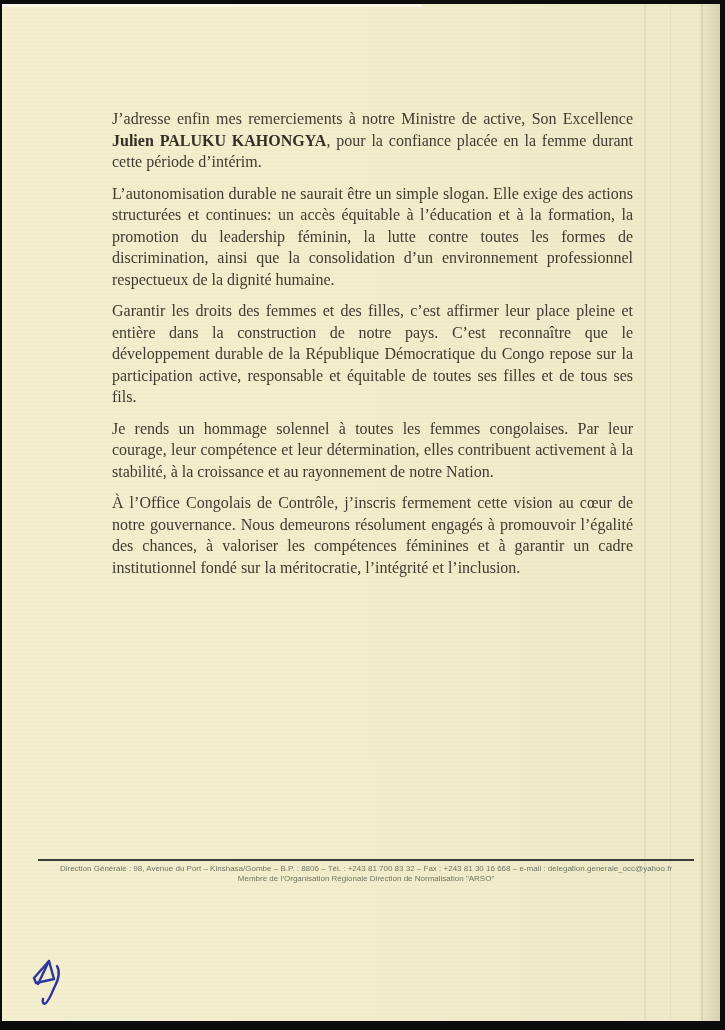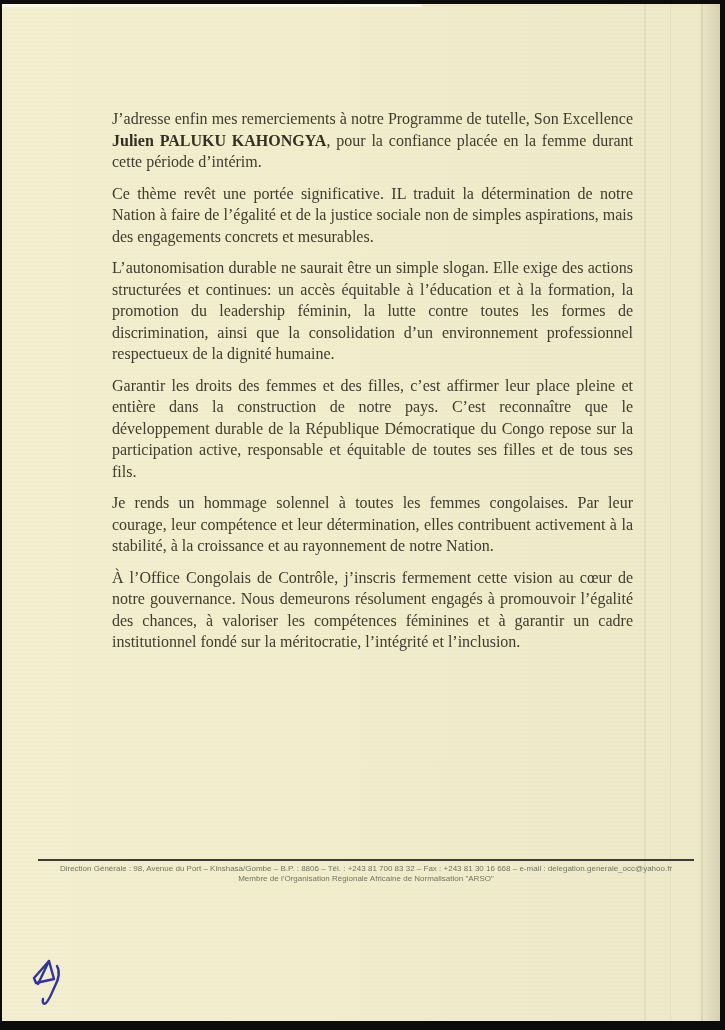--- a/index.html
+++ b/index.html
@@ -104,32 +104,31 @@
 
 <div class="scan">
   <div class="paper">
     <div class="top-sliver"></div>
     <div class="crease c1"></div>
     <div class="crease c2"></div>
     <div class="crease c3"></div>
     <div class="right-shade"></div>
 
     <div class="letter-body">
-      <p><span>J’adresse enfin mes remerciements à notre Programme de tutelle, Son Excellence </span><strong>Julien PALUKU KAHONGYA</strong><span>, pour la confiance placée en la femme durant cette période d’intérim.</span></p>
-      <p>Ce thème revêt une portée significative. IL traduit la détermination de notre Nation à faire de l’égalité et de la justice sociale non de simples aspirations, mais des engagements concrets et mesurables.</p>
+      <p><span>J’adresse enfin mes remerciements à notre Ministre de active, Son Excellence </span><strong>Julien PALUKU KAHONGYA</strong><span>, pour la confiance placée en la femme durant cette période d’intérim.</span></p>
       <p>L’autonomisation durable ne saurait être un simple slogan. Elle exige des actions structurées et continues: un accès équitable à l’éducation et à la formation, la promotion du leadership féminin, la lutte contre toutes les formes de discrimination, ainsi que la consolidation d’un environnement professionnel respectueux de la dignité humaine.</p>
       <p>Garantir les droits des femmes et des filles, c’est affirmer leur place pleine et entière dans la construction de notre pays. C’est reconnaître que le développement durable de la République Démocratique du Congo repose sur la participation active, responsable et équitable de toutes ses filles et de tous ses fils.</p>
       <p>Je rends un hommage solennel à toutes les femmes congolaises. Par leur courage, leur compétence et leur détermination, elles contribuent activement à la stabilité, à la croissance et au rayonnement de notre Nation.</p>
       <p>À l’Office Congolais de Contrôle, j’inscris fermement cette vision au cœur de notre gouvernance. Nous demeurons résolument engagés à promouvoir l’égalité des chances, à valoriser les compétences féminines et à garantir un cadre institutionnel fondé sur la méritocratie, l’intégrité et l’inclusion.</p>
     </div>
 
     <div class="footer">
       <div class="footer-rule"></div>
       <div class="footer-line">Direction Générale : 98, Avenue du Port – Kinshasa/Gombe – B.P. : 8806 – Tél. : +243 81 700 83 32 – Fax : +243 81 30 16 668 – e-mail : delegation.generale_occ@yahoo.fr</div>
-      <div class="footer-line">Membre de l’Organisation Régionale Africaine de Normalisation "ARSO"</div>
+      <div class="footer-line">Membre de l’Organisation Régionale Direction de Normalisation "ARSO"</div>
     </div>
   </div>
 
   <svg class="signature" viewBox="0 0 55 60" xmlns="http://www.w3.org/2000/svg">
     <g fill="none" stroke="#2e34a0" stroke-width="2.4" stroke-linecap="round" stroke-linejoin="round">
       <path d="M10 25 L25 8 L30 26 L12 30 L10 25"></path>
       <path d="M25 8 L14 31"></path>
       <path d="M33 13 C36 18 35 26 31 33 C28 39 26 46 22 50 C20 52 18 50 19 46"></path>
     </g>
   </svg>

